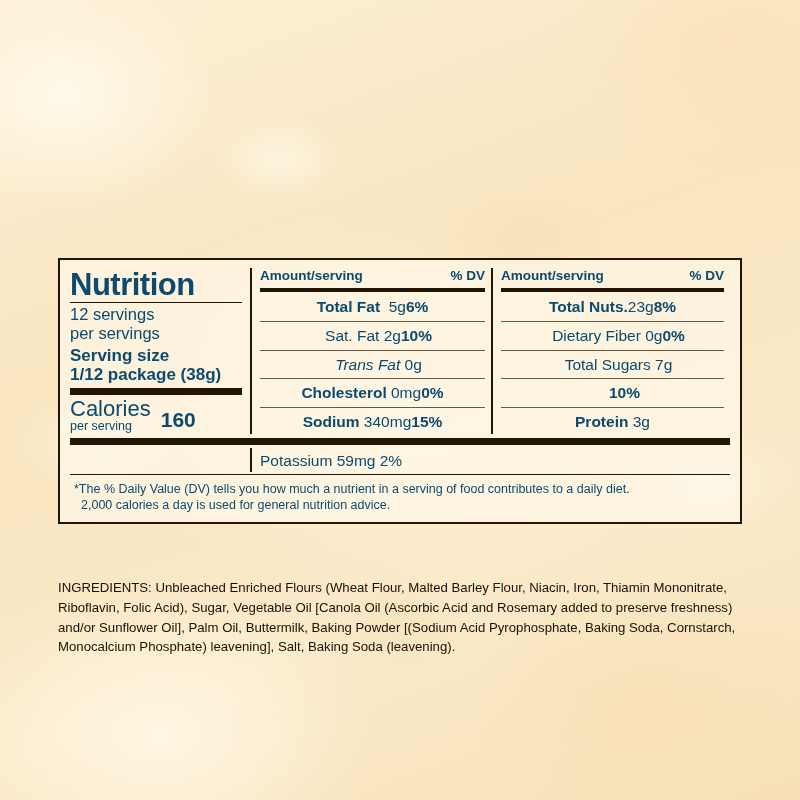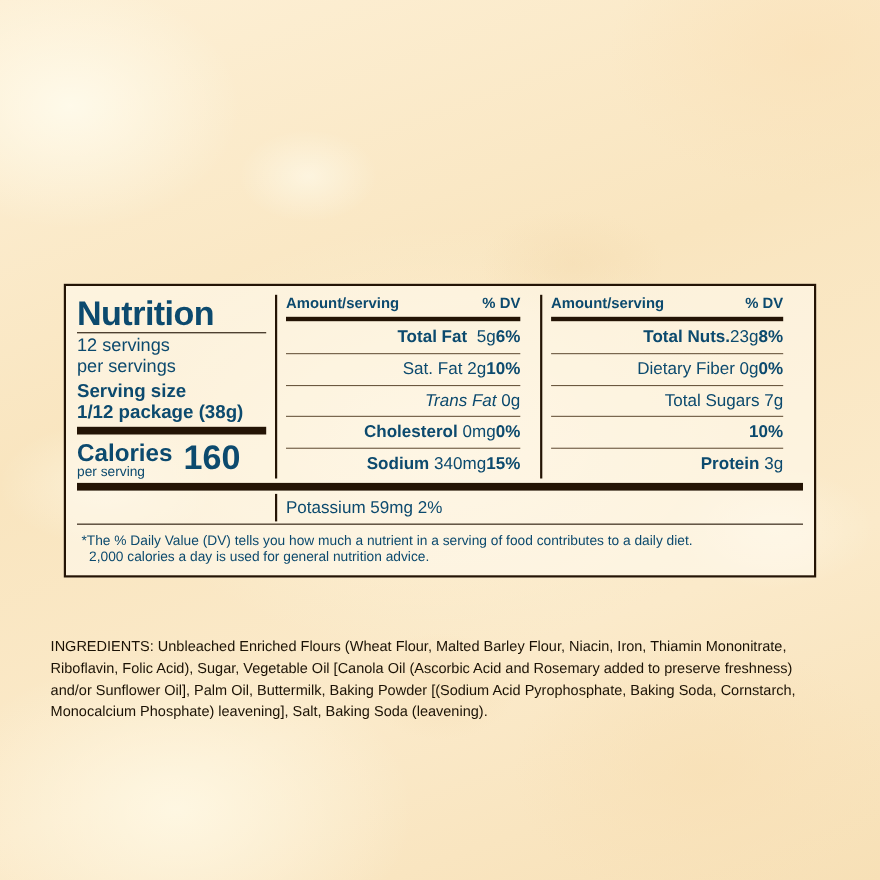--- a/index.html
+++ b/index.html
@@ -131,60 +131,60 @@
     display: flex;
     align-items: flex-end;
     gap: 8px;
     margin-top: 2px;
   }
   .cal-label {
     line-height: 1.0;
   }
   .cal-label .c1 {
     font-size: 22px;
-    font-weight: bold;
+    font-weight: normal;
     display: block;
   }
   .cal-label .c2 {
     font-size: 12.5px;
     font-weight: normal;
     display: block;
   }
   .cal-value {
-    font-size: 31px;
+    font-size: 21px;
     font-weight: bold;
     margin-left: 2px;
     padding-bottom: 1px;
   }
 
   .nf-cols {
     flex: 1 1 auto;
     display: flex;
     gap: 0;
     border-left: 2px solid #241405;
     padding-left: 0;
   }
   .nf-col {
     flex: 1 1 50%;
     box-sizing: border-box;
-    padding: 0 18px 0 8px;
+    padding: 0 6px 0 8px;
   }
   .nf-col.second {
     border-left: 2px solid #241405;
   }
   .col-head {
     display: flex;
     justify-content: space-between;
     font-size: 13.5px;
     font-weight: bold;
     padding-bottom: 2px;
   }
   .nut-row {
     display: flex;
-    justify-content: flex-end;
+    justify-content: center;
     font-size: 15.5px;
     padding: 3px 0 3px 0;
     line-height: 1.15;
   }
   .nut-row .nm { white-space: nowrap; }
   .nut-row .dv { font-weight: bold; white-space: nowrap; }
   .b { font-weight: bold; }
   .ital { font-style: italic; }
   .ind1 { padding-left: 12px; }
   .ind2 { padding-left: 24px; }
@@ -208,21 +208,21 @@
   .footnote {
     font-size: 12.5px;
     line-height: 1.25;
     padding: 5px 2px 0 4px;
   }
   .footnote .l2 { padding-left: 7px; display: block; }
 
   
   .ing-block {
     position: absolute;
-    left: 46px;
+    left: 58px;
     top: 578px;
     width: 690px;
     color: #1b1205;
     font-size: 13.2px;
     line-height: 1.5;
   }
   .ing-block p { margin: 0 0 15px 0; }
   .ing-label { font-weight: normal; }
 </style>
 </head>

